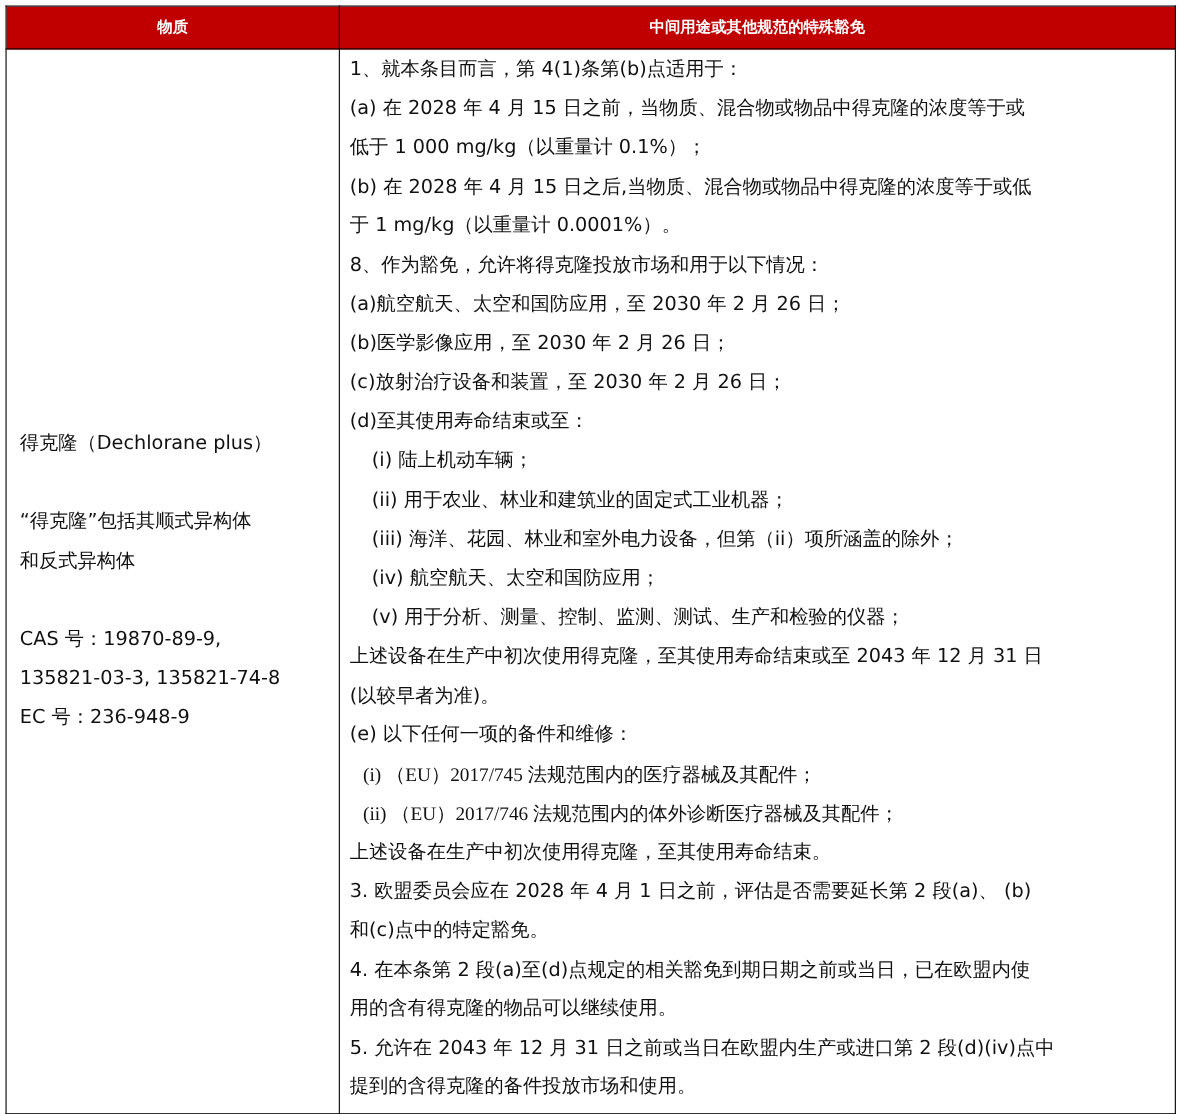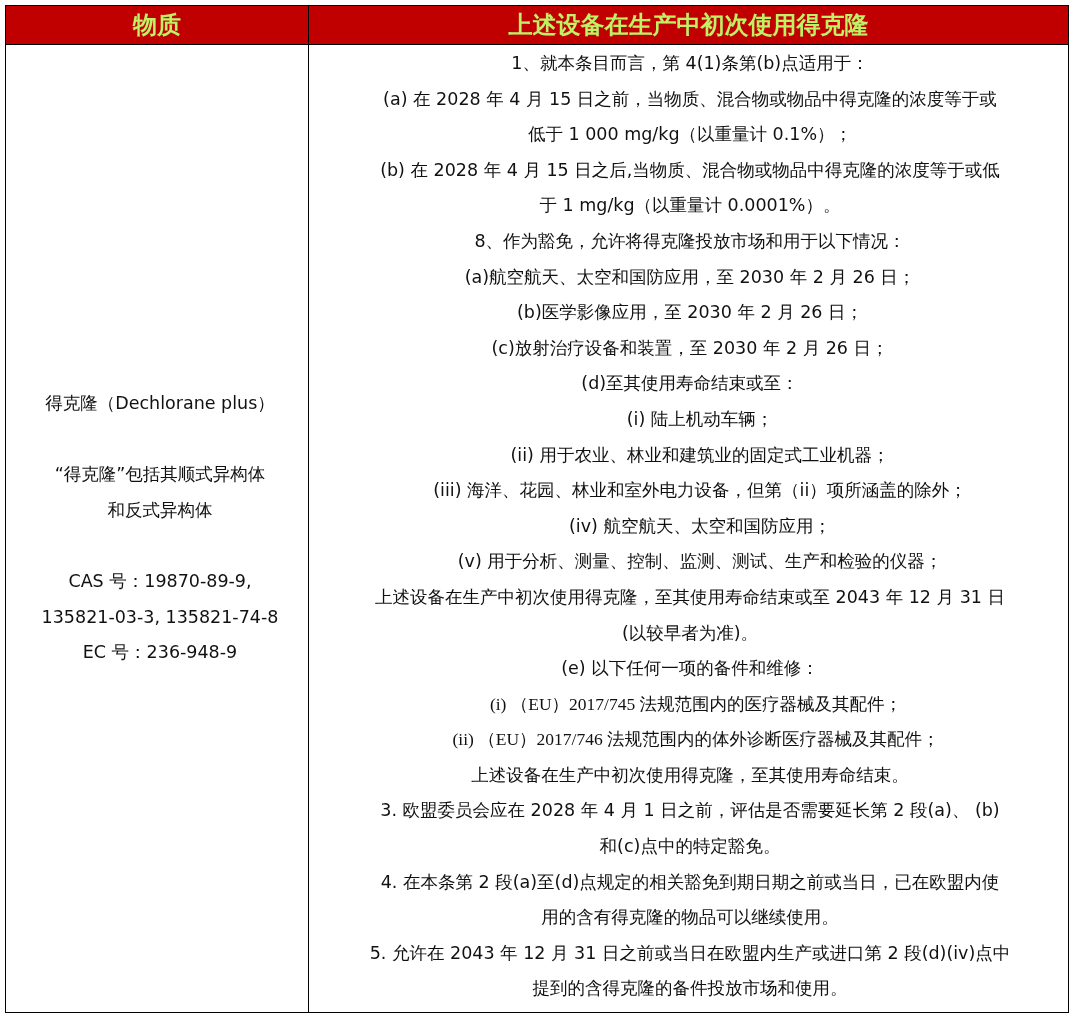--- a/index.html
+++ b/index.html
@@ -1,43 +1,43 @@
 <!DOCTYPE html>
 <html><head>
 <meta charset="utf-8">
 <style>
   html, body { margin: 0; padding: 0; background: #ffffff; }
   body { width: 1072px; height: 1013px; overflow: hidden; position: relative;
          font-family: "DejaVu Sans", "Liberation Sans", sans-serif; color: #111; }
   table.reg { position: absolute; left: 5px; top: 5px; width: 1063px;
               border-collapse: collapse; table-layout: fixed; }
   table.reg th, table.reg td { border: 1.5px solid #000; }
-  th { background: #C00000; color: #bef264; font-weight: bold; font-size: 24px;
+  th { background: #C00000; color: #ffffff; font-weight: bold; font-size: 14px;
        height: 38px; padding: 0; text-align: center; vertical-align: middle; }
-  td { vertical-align: top; font-size: 17.5px; line-height: 35.6px; text-align: center; }
+  td { vertical-align: top; font-size: 17.5px; line-height: 35.6px; }
   td.substance { vertical-align: middle; padding: 0 6px 0 12px; margin-top: 45px; }
   td.spec { padding: 1px 6px 2px 9px; height: 964px; }
   .line { white-space: nowrap; display: block; }
   .indent1 { padding-left: 20px; }
   .indent2 { padding-left: 12px; font-family: Liberation Serif, serif; }
   .blank { display: block; height: 35.6px; }
   .sub-line { display: block; white-space: normal; }
 </style>
 </head>
 <body>
 
 <table class="reg">
   <colgroup>
     <col style="width:303px">
     <col style="width:760px">
   </colgroup>
   <thead>
     <tr>
       <th>物质</th>
-      <th>上述设备在生产中初次使用得克隆</th>
+      <th>中间用途或其他规范的特殊豁免</th>
     </tr>
   </thead>
   <tbody>
     <tr>
       <td class="substance">
         <span class="sub-line">得克隆（Dechlorane plus）</span>
         <span class="blank"></span>
         <span class="sub-line">“得克隆”包括其顺式异构体</span>
         <span class="sub-line">和反式异构体</span>
         <span class="blank"></span>

